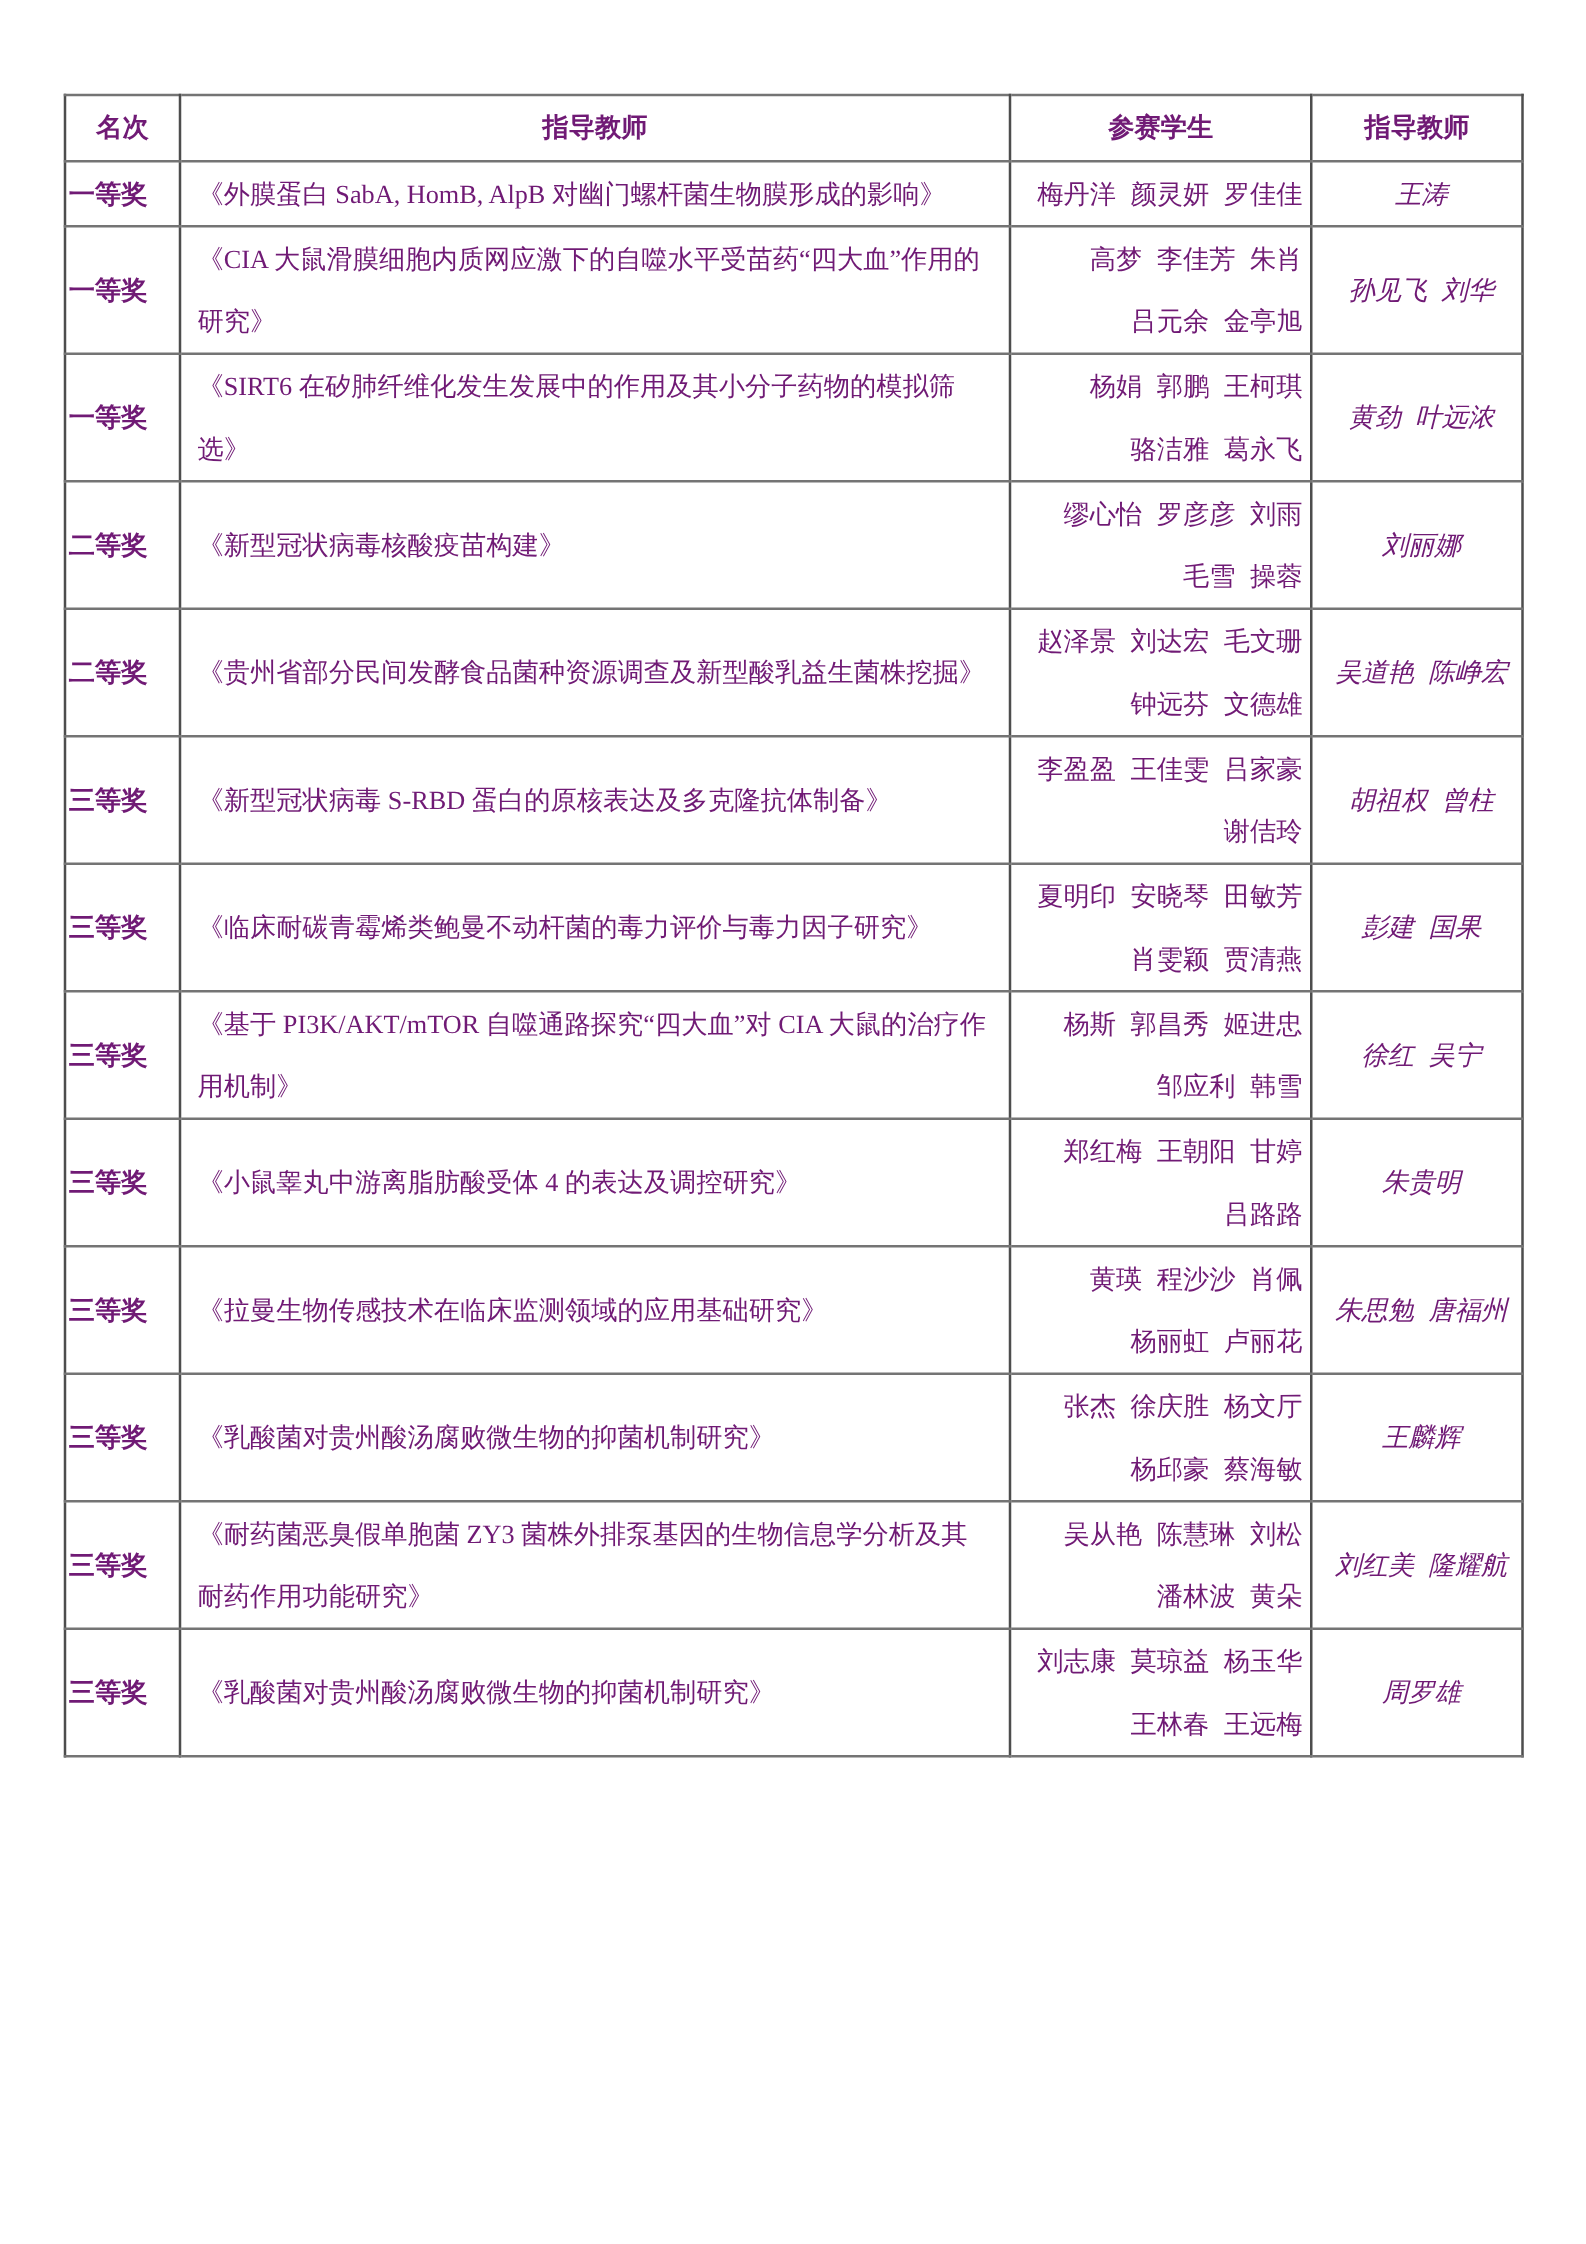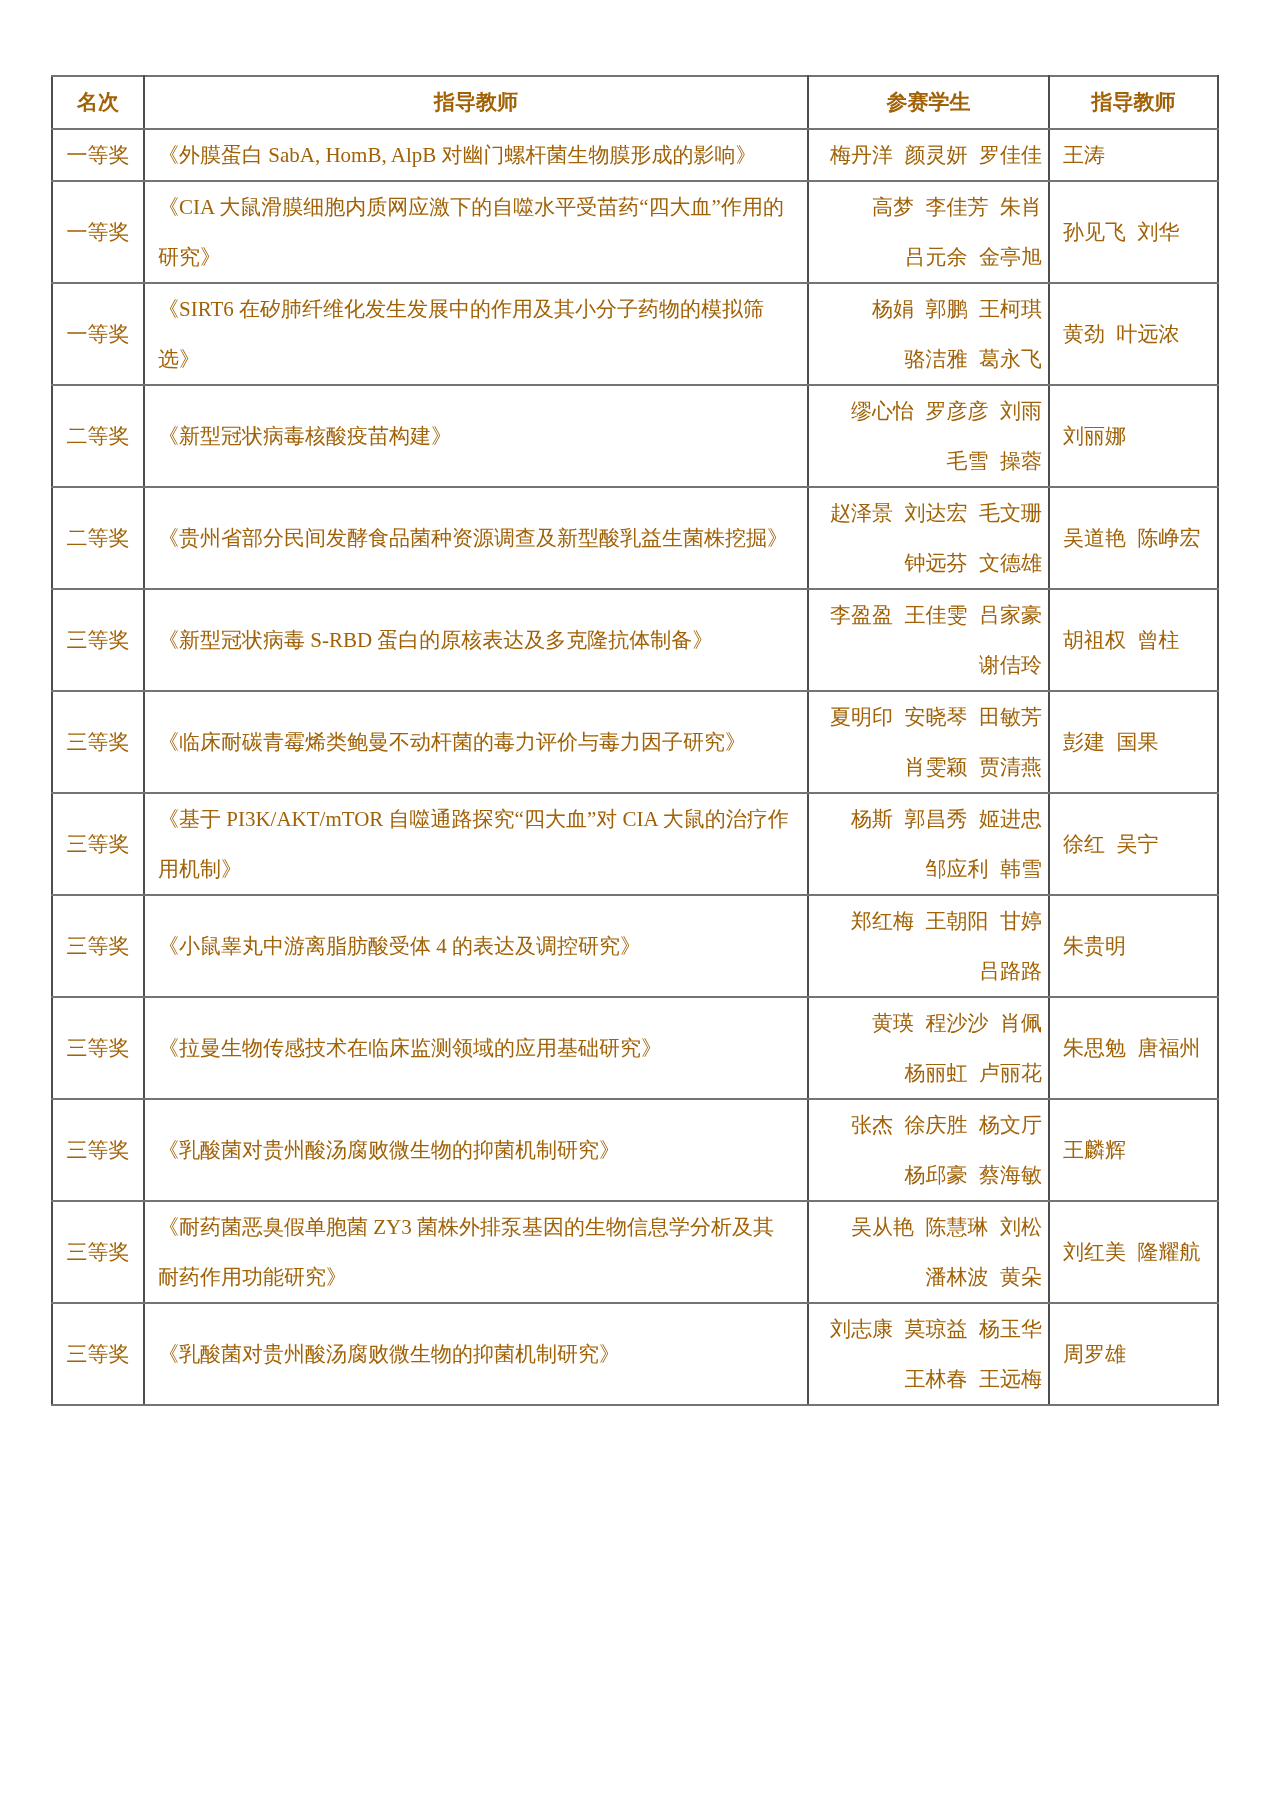--- a/index.html
+++ b/index.html
@@ -31,56 +31,57 @@
   col.col-students { width: 241px; }
   col.col-teachers { width: 169px; }
 
   th, td {
     border-left: 2px solid #4d4d4d;
     border-right: 2px solid #4d4d4d;
     border-top: 2px solid #747474;
     border-bottom: 2px solid #747474;
     vertical-align: middle;
     font-size: 21px;
-    color: #a16207;
+    color: #701a75;
     margin-left: 28px;
   }
   thead tr { height: 53px; }
   th {
     font-weight: bold;
     text-align: center;
     line-height: 1.2;
     padding: 0;
   }
   tbody tr { height: 101px; }
   tbody tr:first-child { height: 50px; }
 
   td.rank {
-    text-align: center;
     padding: 4px 2px;
+    font-weight: bold;
   }
   td.project {
     text-align: left;
     padding: 0 10px 0 13px;
     white-space: pre-wrap;
     line-height: 50px;
   }
   td.students {
     text-align: right;
     padding: 0 6px 0 13px;
     white-space: pre-wrap;
     line-height: 50px;
     word-spacing: 0.3em;
   }
   td.teachers {
-    text-align: left;
+    text-align: center;
     padding: 0 6px 0 13px;
     white-space: pre-wrap;
     line-height: 50px;
     word-spacing: 0.3em;
+    font-style: italic;
   }
 </style>
 </head>
 <body>
 
 <div class="page">
   <table class="awards-table">
     <colgroup>
       <col class="col-rank">
       <col class="col-project">

